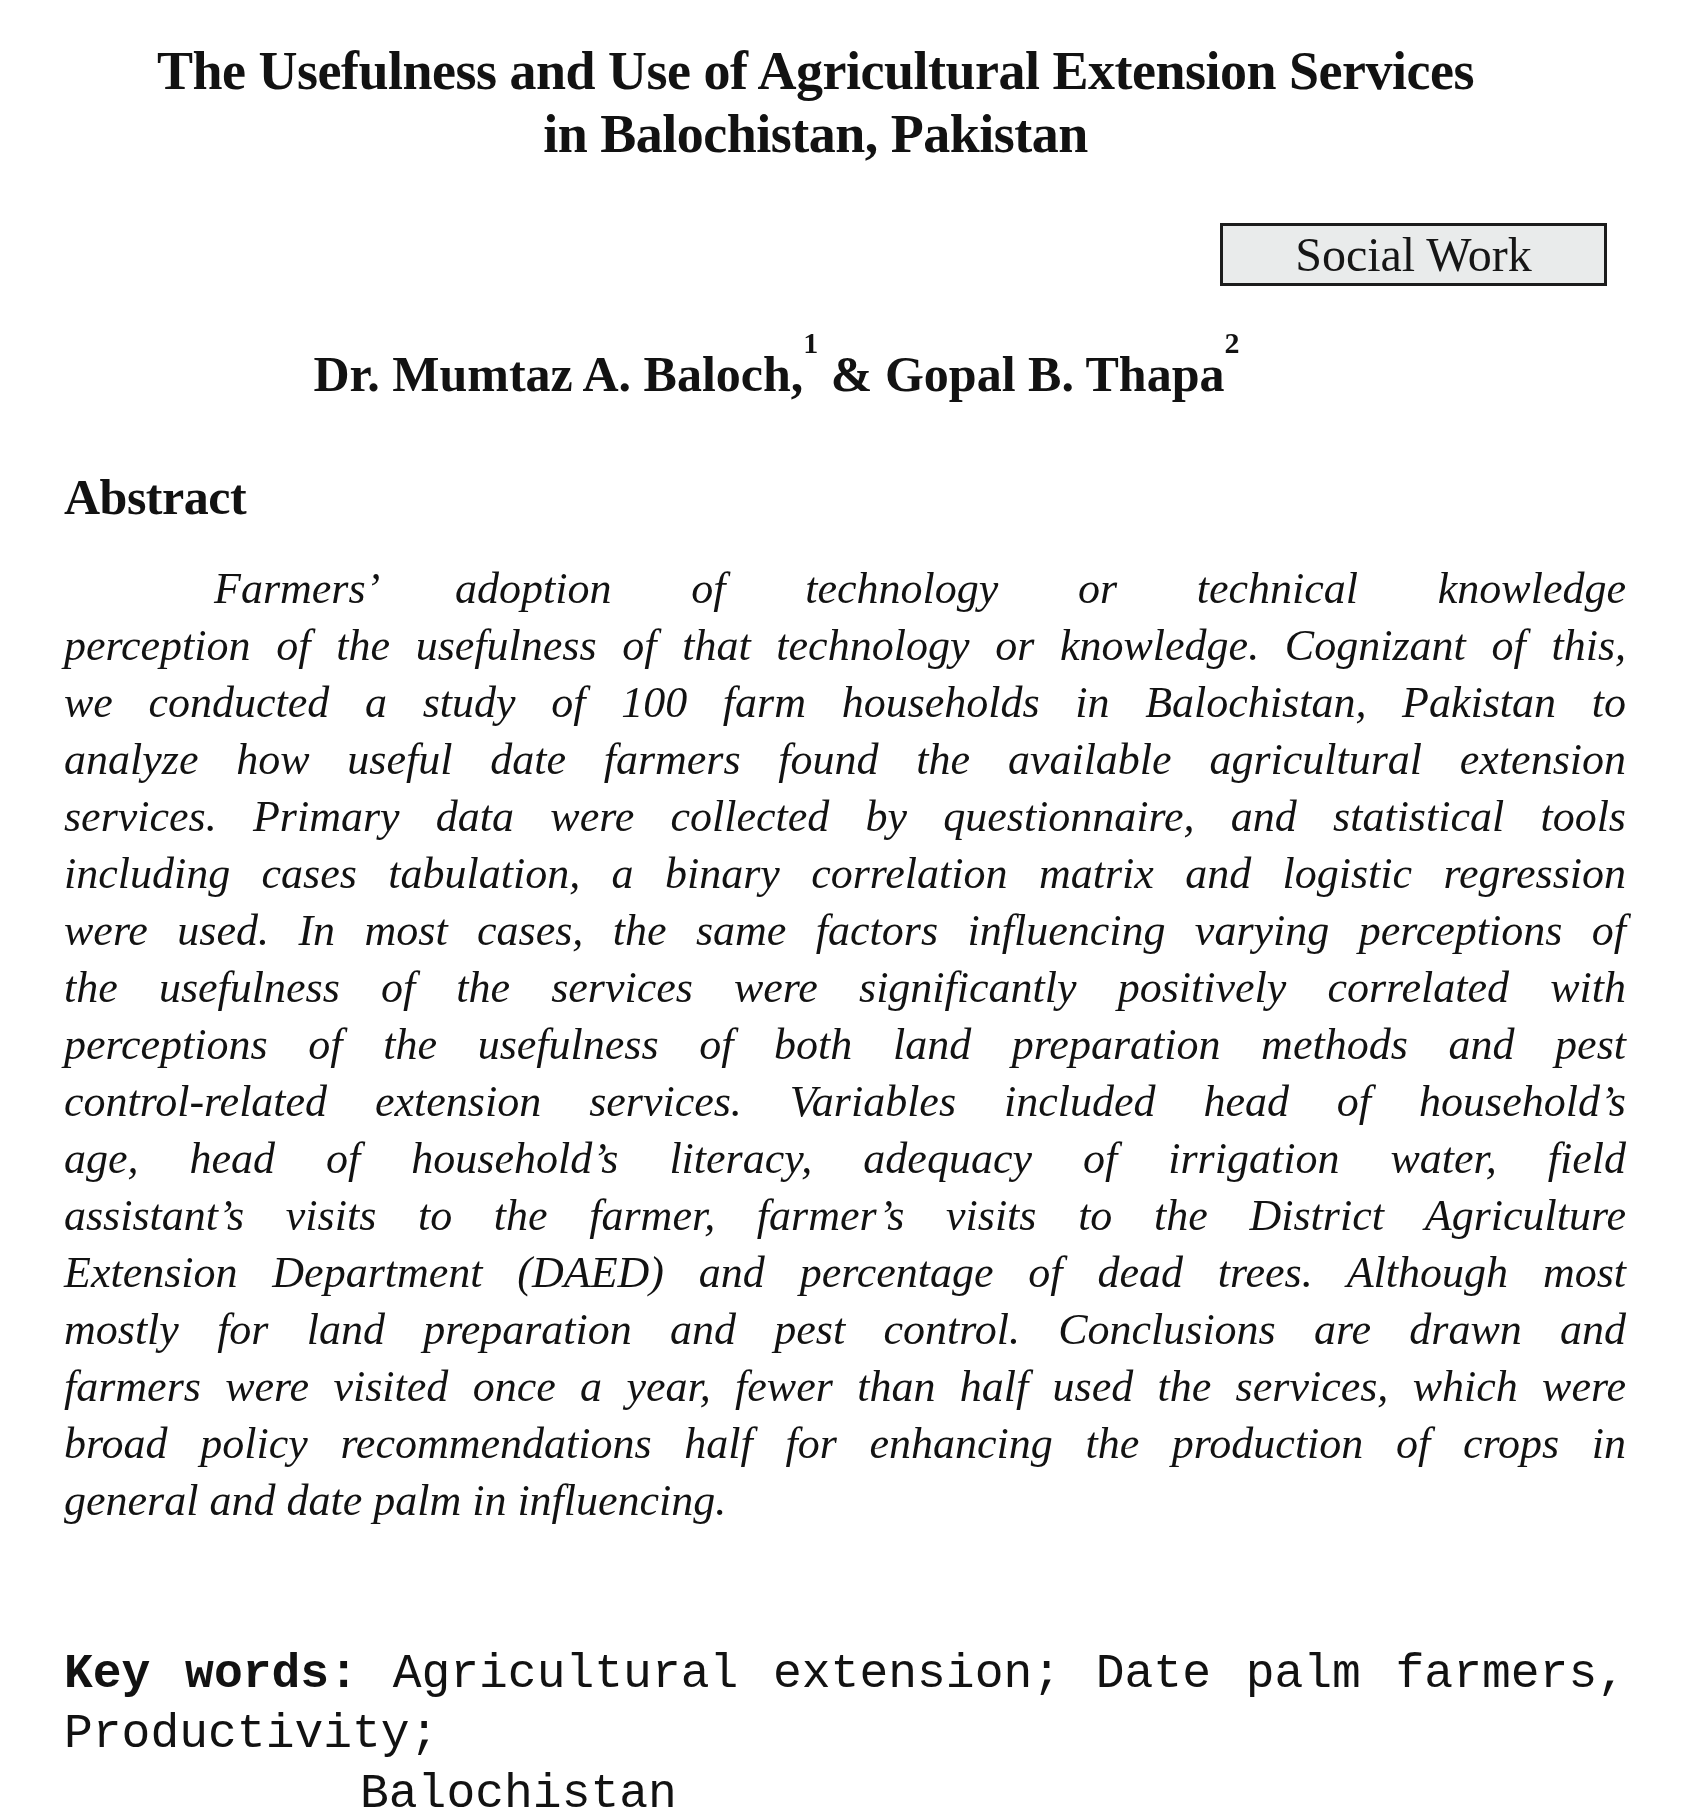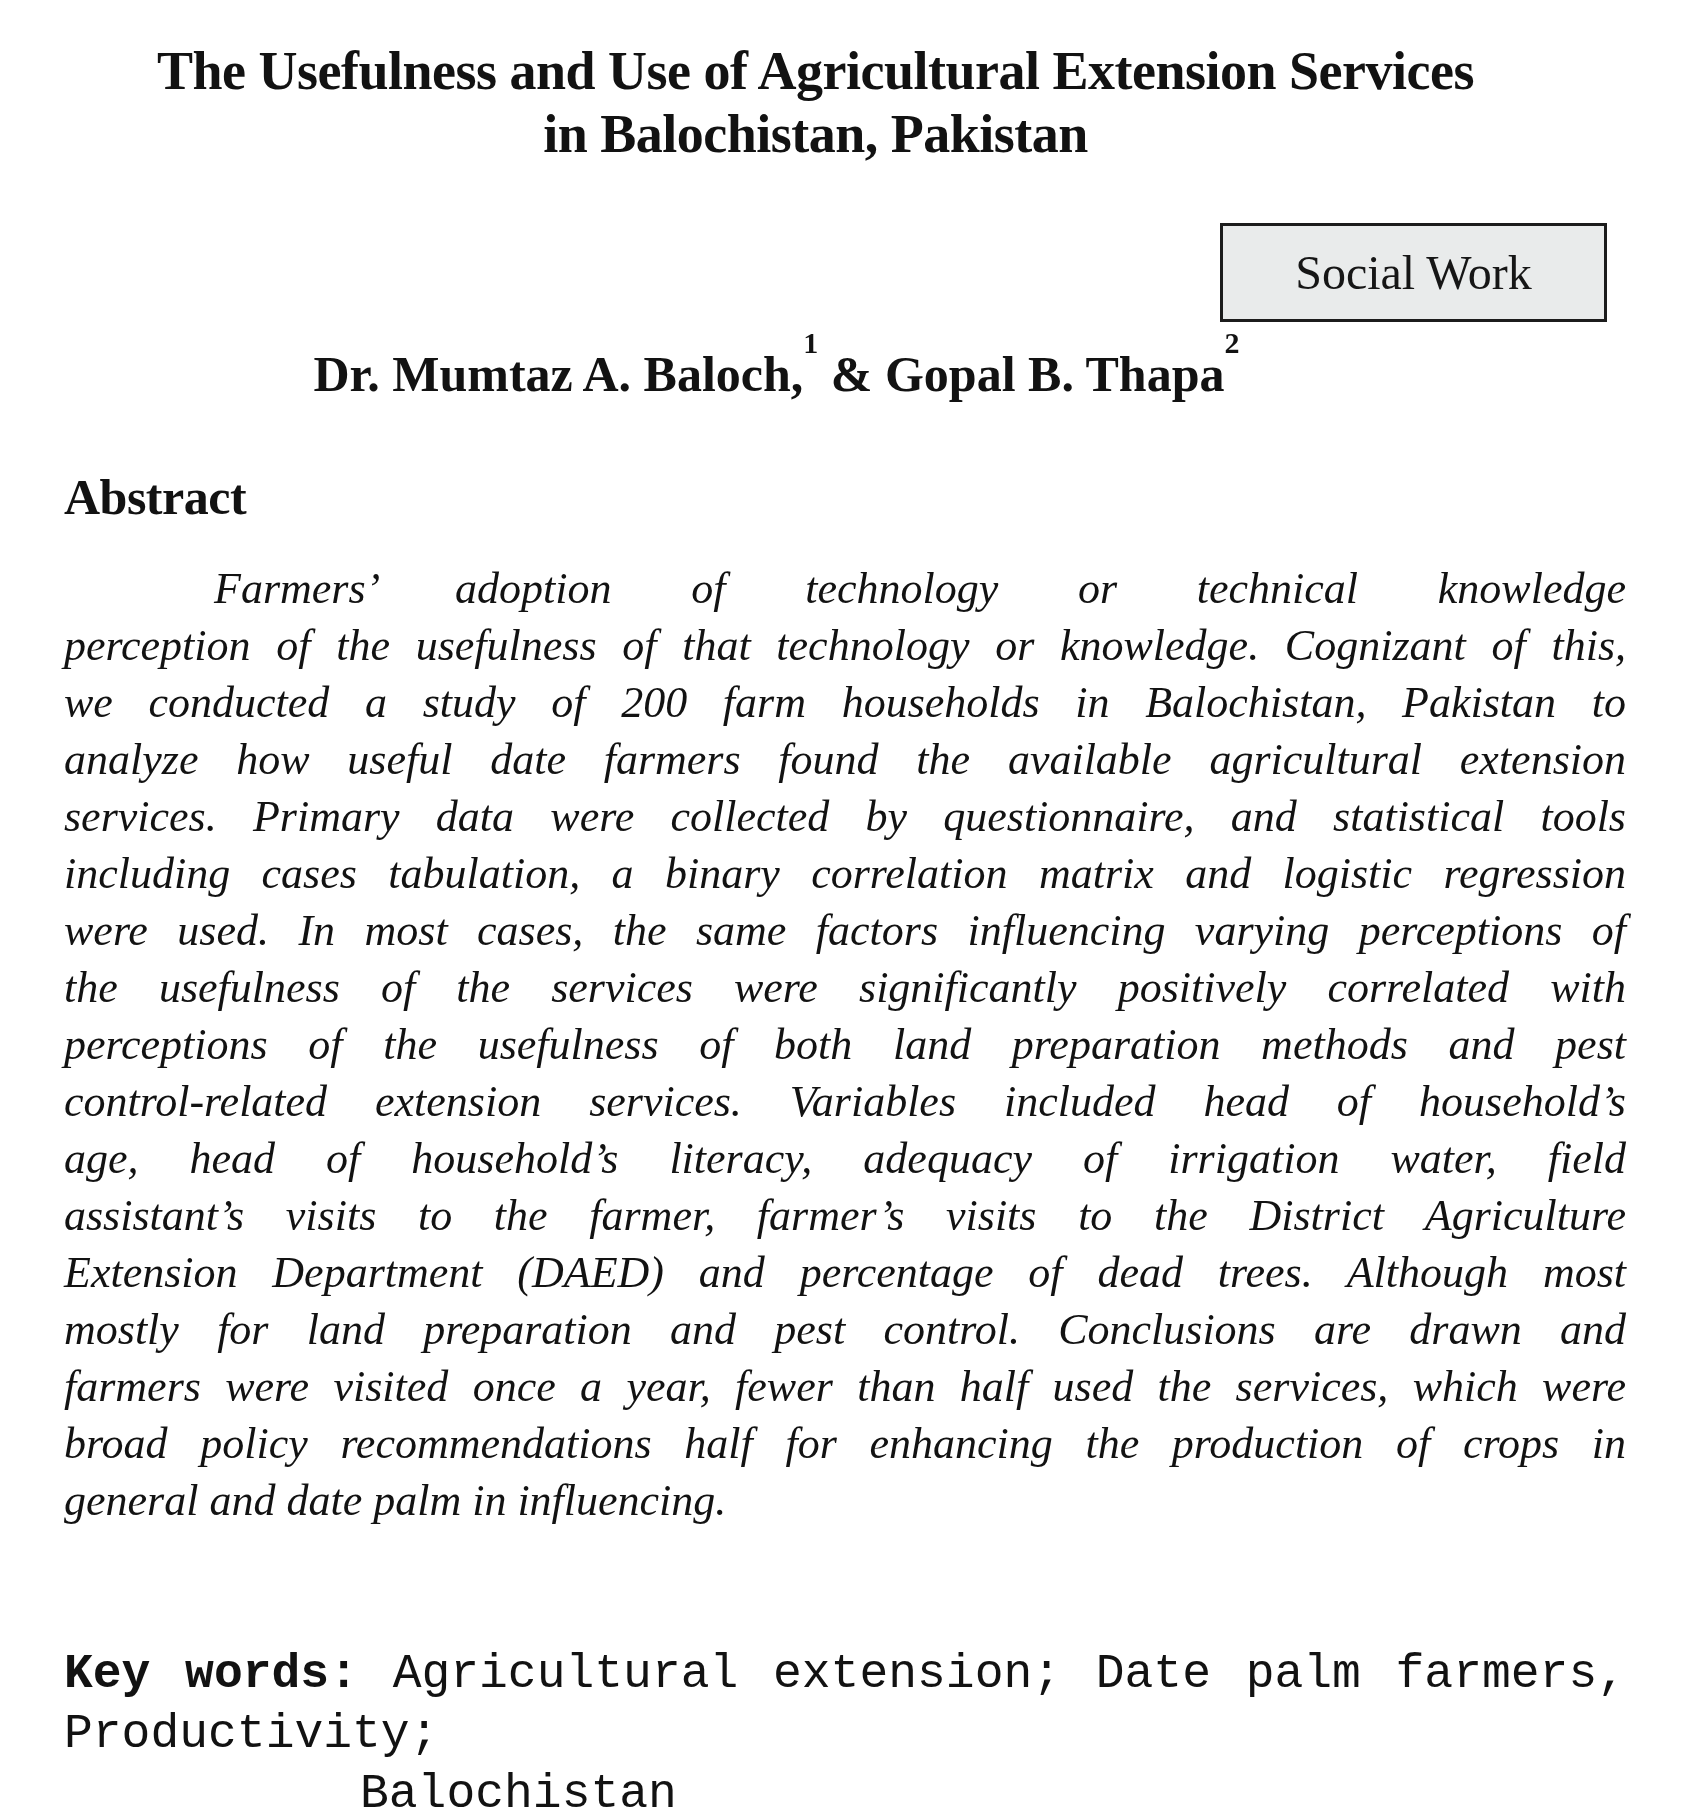--- a/index.html
+++ b/index.html
@@ -30,21 +30,21 @@
     letter-spacing: -0.5px;
   }
   .title-line { white-space: nowrap; }
 
   
   .category-box {
     position: absolute;
     top: 223px;
     left: 1220px;
     width: 387px;
-    height: 99px;
+    height: 63px;
     box-sizing: border-box;
     background: #e9ebeb;
     border: 3px solid #1c1c1c;
     display: flex;
     align-items: center;
     justify-content: center;
   }
   .category-label {
     font-size: 48px;
     line-height: 1;
@@ -134,21 +134,21 @@
     <span>Dr. Mumtaz A. Baloch,</span><sup>1</sup>
     <span>&amp;</span>
     <span>Gopal B. Thapa</span><sup>2</sup>
   </div>
 
   <h2 class="abstract-heading">Abstract</h2>
 
   <section class="abstract-body">
     <div class="jline first">Farmers’ adoption of technology or technical knowledge</div>
     <div class="jline">perception of the usefulness of that technology or knowledge. Cognizant of this,</div>
-    <div class="jline">we conducted a study of 200 farm households in Balochistan, Pakistan to</div>
+    <div class="jline">we conducted a study of 100 farm households in Balochistan, Pakistan to</div>
     <div class="jline">analyze how useful date farmers found the available agricultural extension</div>
     <div class="jline">services. Primary data were collected by questionnaire, and statistical tools</div>
     <div class="jline">including cases tabulation, a binary correlation matrix and logistic regression</div>
     <div class="jline">were used. In most cases, the same factors influencing varying perceptions of</div>
     <div class="jline">the usefulness of the services were significantly positively correlated with</div>
     <div class="jline">perceptions of the usefulness of both land preparation methods and pest</div>
     <div class="jline">control-related extension services. Variables included head of household’s</div>
     <div class="jline">age, head of household’s literacy, adequacy of irrigation water, field</div>
     <div class="jline">assistant’s visits to the farmer, farmer’s visits to the District Agriculture</div>
     <div class="jline">Extension Department (DAED) and percentage of dead trees. Although most</div>

